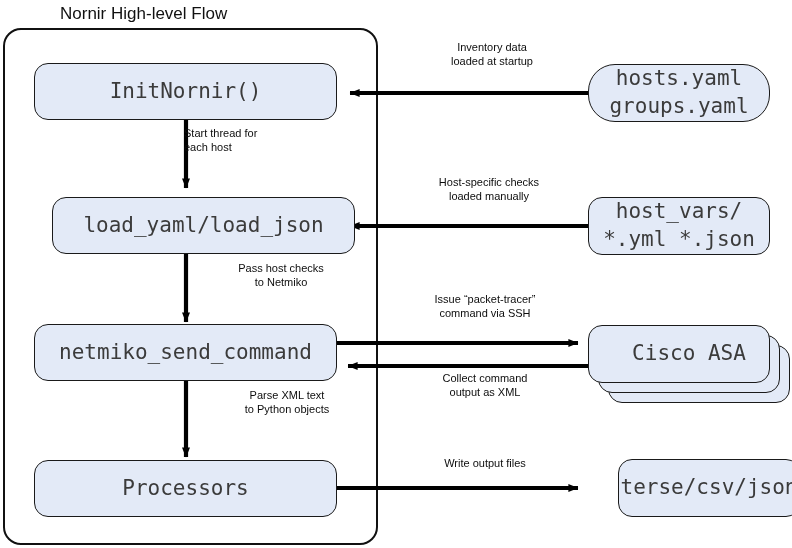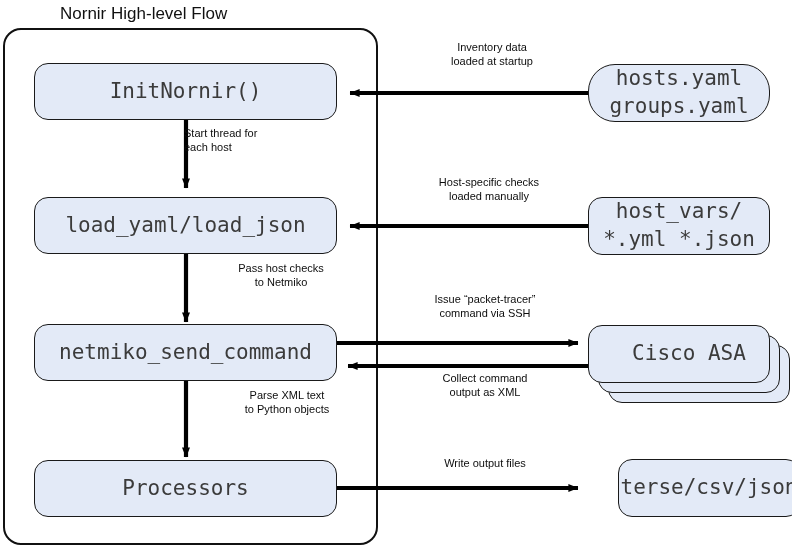--- a/index.html
+++ b/index.html
@@ -115,21 +115,21 @@
       <path d="M186,380 L186,457" stroke="#000000" stroke-width="4.2" fill="none" marker-end="url(#arrowEnd)"></path>
     </g>
 
     <g>
       <path d="M337,488 L578,488" stroke="#000000" stroke-width="4.2" fill="none" marker-end="url(#arrowEnd)"></path>
     </g>
   </svg>
 
   <div class="node-box" style="left:34px; top:63px; width:303px; height:57px;">InitNornir()</div>
 
-  <div class="node-box" style="left:34px; top:197px; width:303px; height:57px;">load_yaml/load_json</div>
+  <div class="node-box" style="left:52px; top:197px; width:303px; height:57px;">load_yaml/load_json</div>
 
   <div class="node-box" style="left:34px; top:324px; width:303px; height:57px;">netmiko_send_command</div>
 
   <div class="node-box" style="left:34px; top:460px; width:303px; height:57px;">Processors</div>
 
   <div class="node-box" style="left:588px; top:64px; width:182px; height:58px;border-radius:27px;">hosts.yaml
 groups.yaml</div>
 
   <div class="node-box" style="left:588px; top:197px; width:182px; height:58px;">host_vars/
 *.yml *.json</div>

